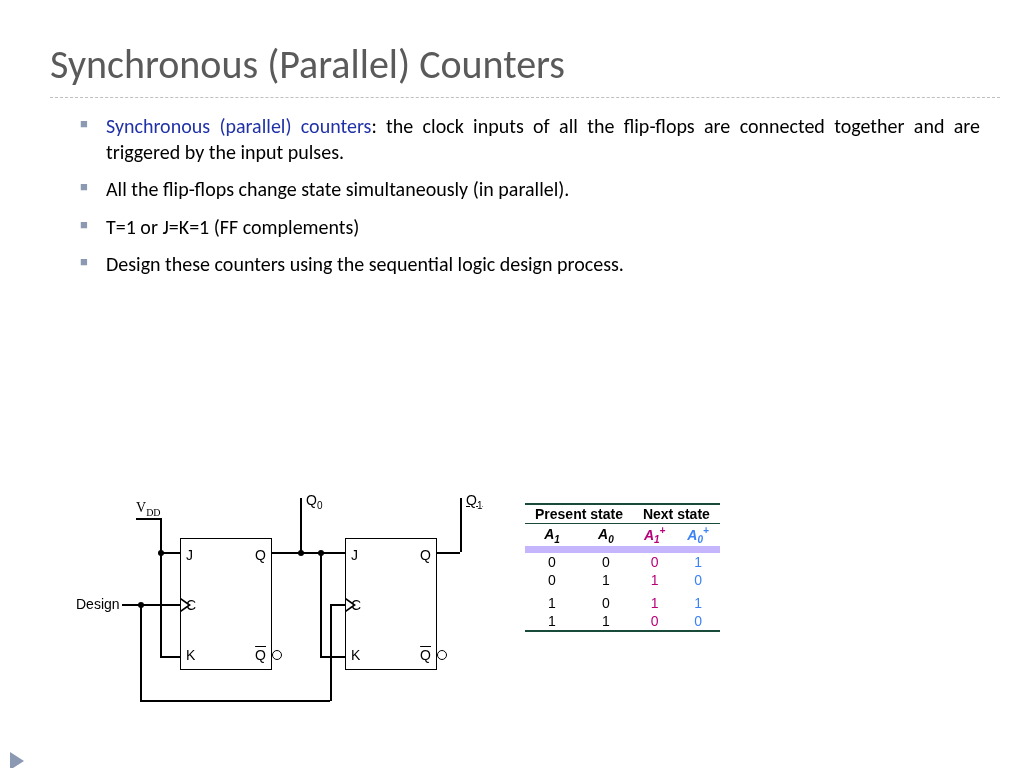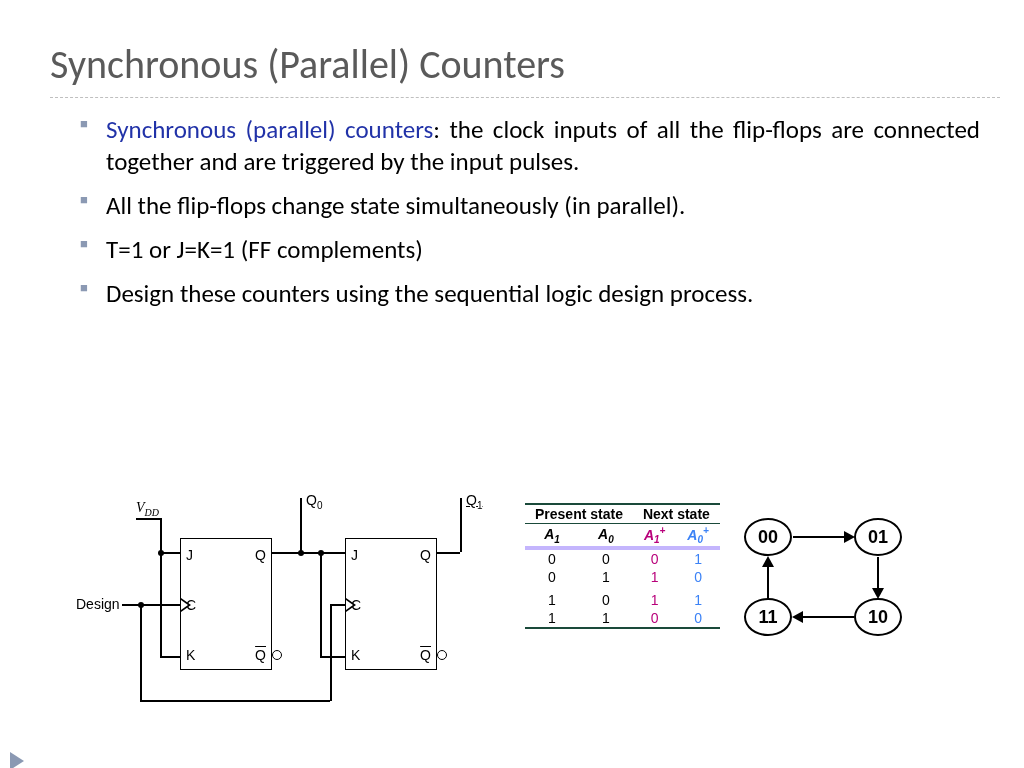--- a/index.html
+++ b/index.html
@@ -25,21 +25,21 @@
   }
   .dashed-rule {
     border: none;
     border-top: 1.5px dashed #bfbfbf;
     margin: 0 0 16px 0;
   }
   ul.bullets {
     list-style: none;
     padding: 0;
     margin: 0 20px 0 30px;
-    font-size: 25px;
+    font-size: 20px;
     line-height: 1.28;
   }
   ul.bullets > li {
     position: relative;
     padding-left: 26px;
     margin-bottom: 12px;
     text-align: justify;
   }
   ul.bullets > li::before {
     content: "■";
@@ -123,21 +123,21 @@
   .state-table th, .state-table td {
     padding: 1px 10px;
   }
   .state-table .hdr {
     font-weight: bold;
     border-top: 2px solid #1a4a3a;
     border-bottom: 1px solid #1a4a3a;
   }
   .state-table .sub th {
     font-weight: bold; font-style: italic;
-    border-bottom: 4px solid #c4b5fd;
+    border-bottom: 7px solid #c4b5fd;
   }
   .state-table .lastrow td { border-bottom: 2px solid #1a4a3a; }
   .sup { font-size: 10px; vertical-align: super; }
   .subn { font-size: 10px; vertical-align: sub; }
   .magenta { color: #b8007a; }
   .green { color: #3b82f6; }
   
   .state-diagram {
     position: absolute;
     right: 40px; top: 40px;
@@ -197,21 +197,21 @@
       <div class="ff" style="left:265px; top:40px;">
         <span class="pin" style="left:5px;  top:8px;">J</span>
         <span class="pin" style="left:5px;  top:58px;">C</span>
         <div class="clktri" style="left:0px; top:59px;"></div>
         <span class="pin" style="left:5px;  bottom:6px;">K</span>
         <span class="pin" style="right:5px; top:8px;">Q</span>
         <span class="pin qbar" style="right:5px; bottom:6px;">Q</span>
         <div class="bubble" style="right:-11px; bottom:9px;"></div>
       </div>
 
-      <span class="pin" style="left:56px; top:2px; font-family:serif;font-style:italic;">V<span class="subn">DD</span></span>
+      <span class="pin" style="left:56px; top:2px; font-family:serif;">V<span class="subn">DD</span></span>
       <div class="wire h" style="left:56px; top:20px; width:24px;"></div>
       <div class="wire v" style="left:80px; top:20px; height:35px;"></div>
       <div class="wire h" style="left:80px; top:54px; width:20px;"></div>
 
       <div class="wire v" style="left:80px; top:54px; height:104px;"></div>
       <div class="wire h" style="left:80px; top:158px; width:20px;"></div>
       <div class="dot" style="left:81px; top:55px;"></div>
 
       <span class="pin" style="left:-4px; top:98px;">Design</span>
       <div class="wire h" style="left:42px; top:106px; width:58px;"></div>
@@ -268,35 +268,17 @@
       </tr>
       <tr class="lastrow">
         <td>1</td>
         <td>1</td>
         <td class="magenta">0</td>
         <td class="green">0</td>
       </tr>
     </tbody>
       </table>
 
-    <div class="state-diagram">
-      <div class="state-node" style="left:0px;  top:0px;">00</div>
-      <div class="state-node" style="left:110px;top:0px;">01</div>
-      <div class="state-node" style="left:110px;top:80px;">10</div>
-      <div class="state-node" style="left:0px;  top:80px;">11</div>
-
-      <div class="wire h" style="left:49px; top:18px; width:52px;"></div>
-      <div class="arrowhead right" style="left:100px; top:12.5px;"></div>
-
-      <div class="wire v" style="left:133px; top:39px; height:33px;"></div>
-      <div class="arrowhead down" style="left:127.5px; top:70px;"></div>
-
-      <div class="wire h" style="left:58px; top:98px; width:52px;"></div>
-      <div class="arrowhead left" style="left:48px; top:92.5px;"></div>
-
-      <div class="wire v" style="left:23px; top:48px; height:33px;"></div>
-      <div class="arrowhead up" style="left:17.5px; top:38px;"></div>
-    </div>
 
   </div>
 
   <div class="corner-marker"></div>
 </div>
 
 </body></html>

